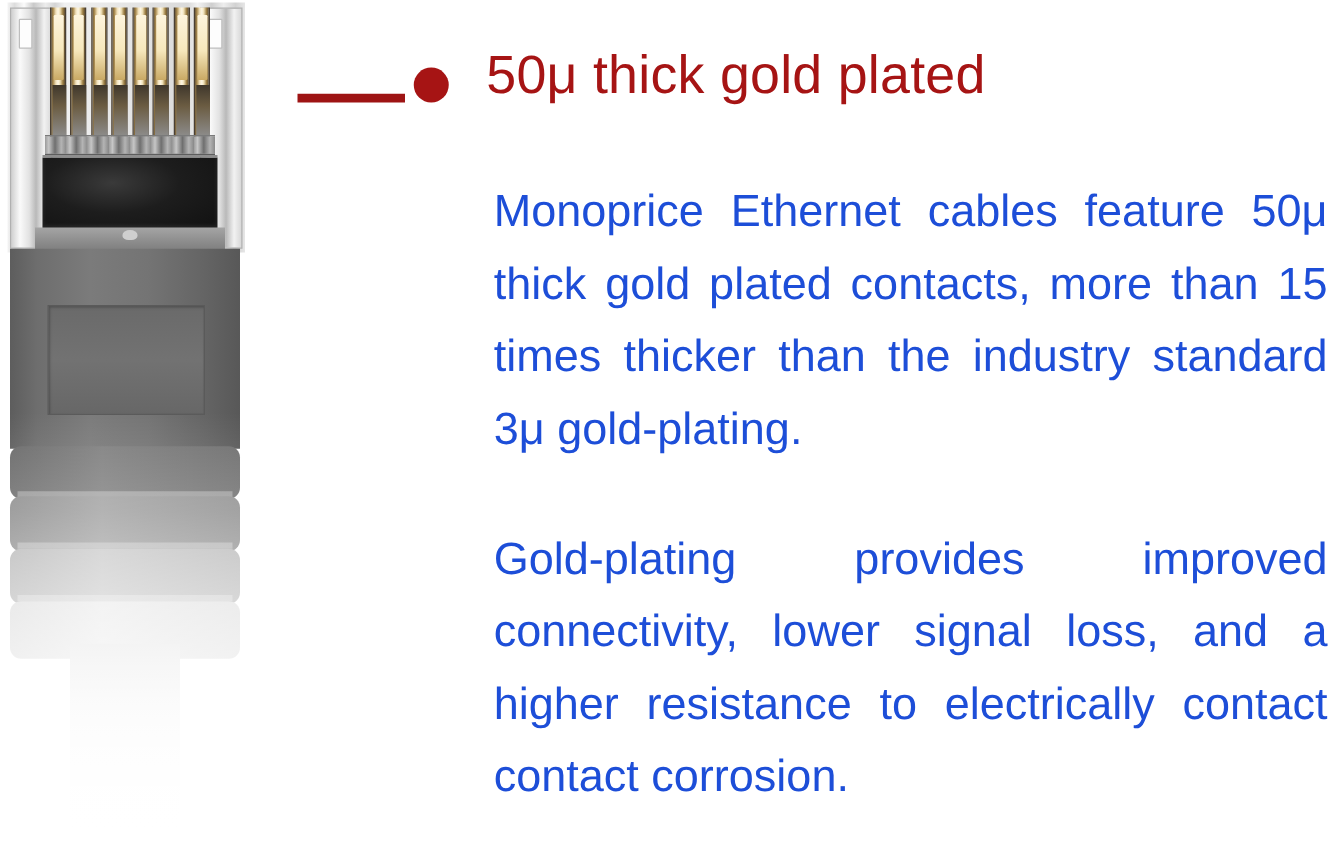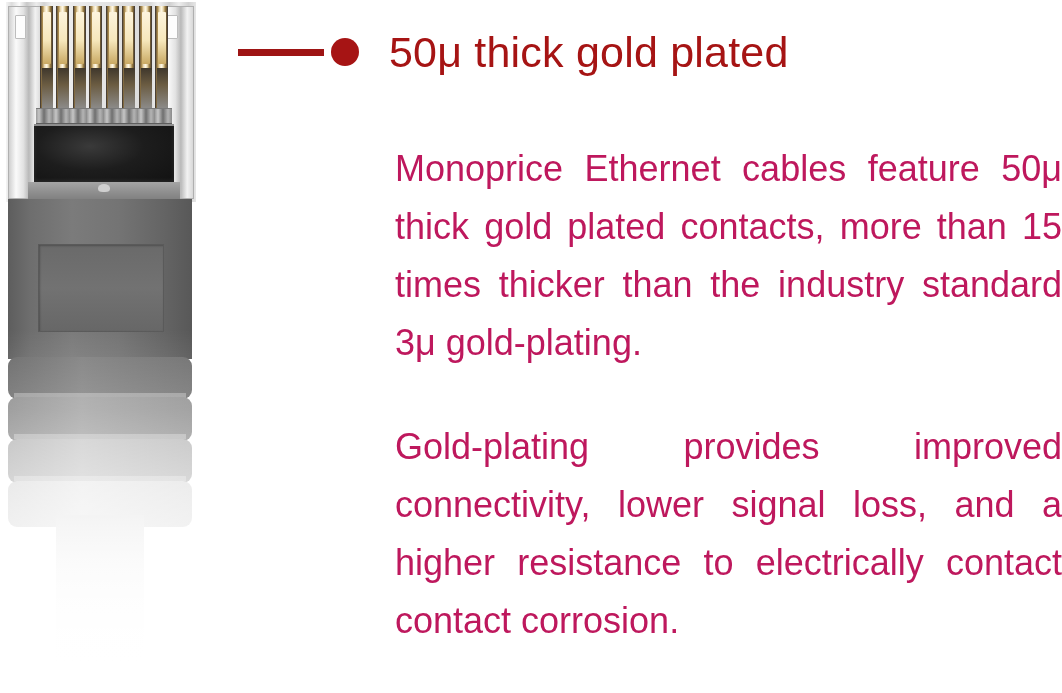--- a/index.html
+++ b/index.html
@@ -240,21 +240,21 @@
     width: 824px;
     height: 693px;
   }
 
   #headline-row {
     position: absolute;
     left: 0;
     top: 22px;
     height: 60px;
     display: flex;
-    align-items: center;
+    align-items: flex-end;
   }
   .bullet-dash {
     width: 86px;
     height: 7px;
     background: #9e1414;
     flex: none;
   }
   .bullet-dot {
     width: 28px;
     height: 28px;
@@ -276,21 +276,21 @@
   #body-copy {
     position: absolute;
     left: 157px;
     top: 140px;
     width: 667px;
   }
   .body-paragraph {
     margin: 0;
     font-size: 36px;
     line-height: 58px;
-    color: #be185d;
+    color: #1d4ed8;
     text-align: justify;
     text-justify: inter-word;
     font-weight: 400;
   }
   .body-paragraph + .body-paragraph {
     margin-top: 46px;
   }
   
   .body-paragraph.p1 { text-align-last: left; }
   .body-paragraph.p2 { text-align-last: left; }

